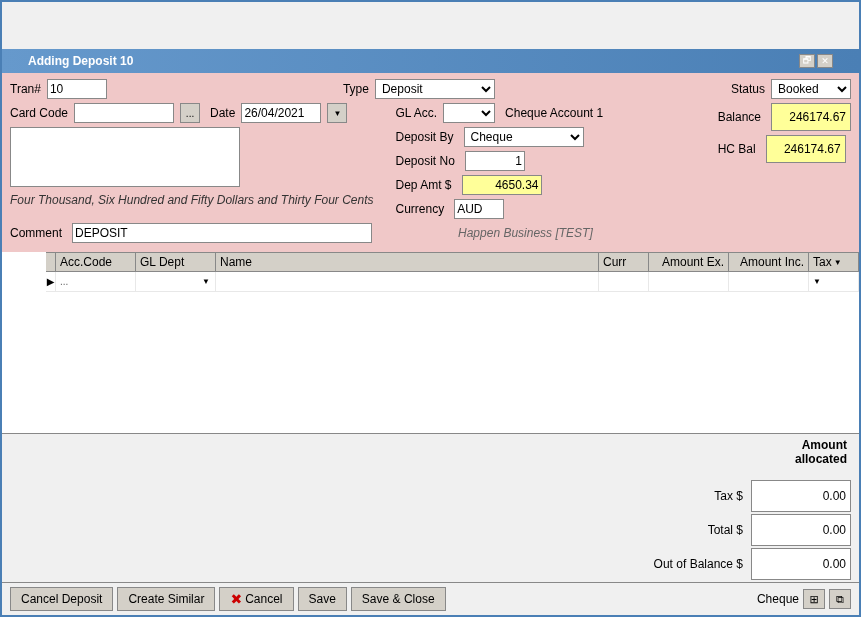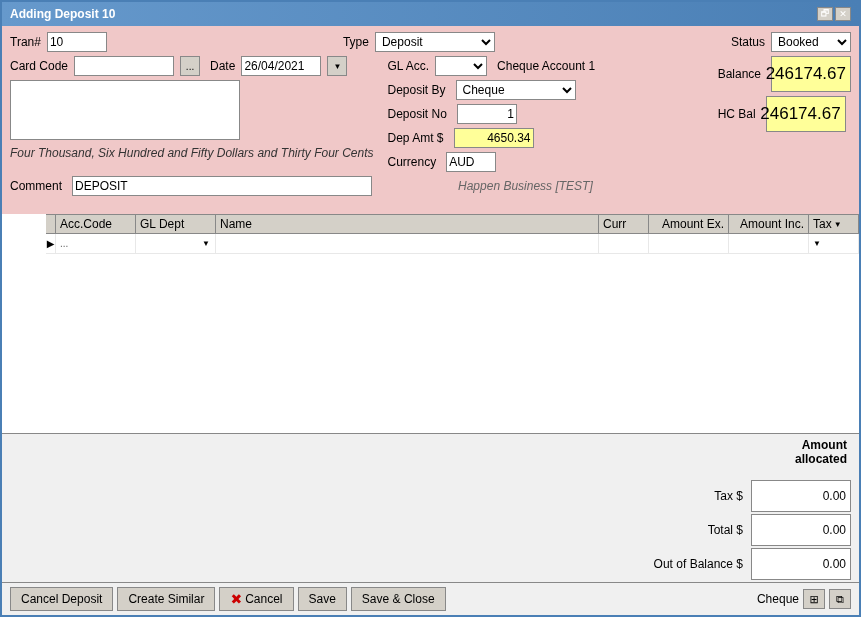--- a/index.html
+++ b/index.html
@@ -3,26 +3,27 @@
   <meta charset="utf-8">
   <style>
     * { box-sizing: border-box; margin: 0; padding: 0; font-family: Arial, sans-serif; font-size: 12px; }
     body { background: #d4d0c8; width: 861px; height: 617px; overflow: hidden; }
 
     .window { width: 861px; height: 617px; background: #f0f0f0; border: 2px solid #4a7fb5; display: flex; flex-direction: column; }
 
     .title-bar {
       background: linear-gradient(to right, #6699cc, #4a7fb5);
       color: white;
-      padding: 4px 8px;
+      padding: 4px 26px;
       display: flex;
       align-items: center;
       justify-content: space-between;
       height: 24px;
       flex-shrink: 0;
+      margin-top: 47px;
     }
     .title-bar-title { font-weight: bold; font-size: 12px; }
     .title-bar-controls { display: flex; gap: 2px; }
     .title-btn {
       width: 16px; height: 14px;
       background: #d4d0c8;
       border: 1px solid #888;
       font-size: 9px;
       display: flex; align-items: center; justify-content: center;
       cursor: pointer;
@@ -46,21 +47,21 @@
       padding: 0 2px;
     }
 
     .tran-input { width: 60px; }
     .date-input { width: 80px; }
     .type-select { width: 120px; }
     .status-select { width: 80px; }
     .glacc-select { width: 35px; padding-left: 48px; }
     .depositby-select { width: 120px; }
     .currency-input { width: 50px; }
-    .balance-val { background: #ffff99; border: 1px solid #888; width: 80px; height: 36px; text-align: right; padding: 0 4px; display: flex; align-items: center; justify-content: flex-end; font-size: 17px; }
+    .balance-val { background: #ffff99; border: 1px solid #888; width: 80px; height: 28px; text-align: right; padding: 0 4px; display: flex; align-items: center; justify-content: flex-end; font-size: 12px; }
 
     .card-code-input { width: 100px; height: 20px; }
     .card-code-btn { width: 20px; height: 20px; background: #d4d0c8; border: 1px solid #888; font-size: 10px; cursor: pointer; display: flex; align-items: center; justify-content: center; }
 
     .memo-area {
       width: 230px;
       height: 60px;
       border: 1px solid #888;
       background: white;
       resize: none;
@@ -166,21 +167,21 @@
       </select>
 
       <span style="flex:1"></span>
 
       <label>Status</label>
       <select class="status-select">
         <option>Booked</option>
       </select>
     </div>
 
-    <div style="display:flex; gap:6px; align-items:flex-start;">
+    <div style="display:flex; gap:14px; align-items:flex-start;">
 
       <div style="display:flex; flex-direction:column; gap:4px;">
         <div class="form-row" style="margin-bottom:0;">
           <label>Card Code</label>
           <input type="text" class="card-code-input" style="">
           <div class="card-code-btn">...</div>
           <label style="margin-left:4px;">Date</label>
           <input type="text" class="date-input" value="26/04/2021" style="">
           <div class="card-code-btn" style="font-size:8px;">▼</div>
         </div>
@@ -221,21 +222,21 @@
           <label>Balance</label>
           <div class="balance-val" style="margin-left:4px;">246174.67</div>
         </div>
         <div class="form-row" style="margin-bottom:0;">
           <label>HC Bal</label>
           <div class="balance-val" style="margin-left:4px;">246174.67</div>
         </div>
       </div>
     </div>
 
-    <div class="form-row" style="margin-top:4px; margin-bottom:12px;">
+    <div class="form-row" style="margin-top:4px; margin-bottom:3px;">
       <label>Comment</label>
       <input type="text" class="comment-input" style="margin-left: 4px;" value="DEPOSIT">
       <span class="happen-text">Happen Business [TEST]</span>
     </div>
 
   </div>
 
   <div class="grid-area">
     <div class="grid-header">
       <div style="width:10px; border-right:1px solid #888;"></div>

